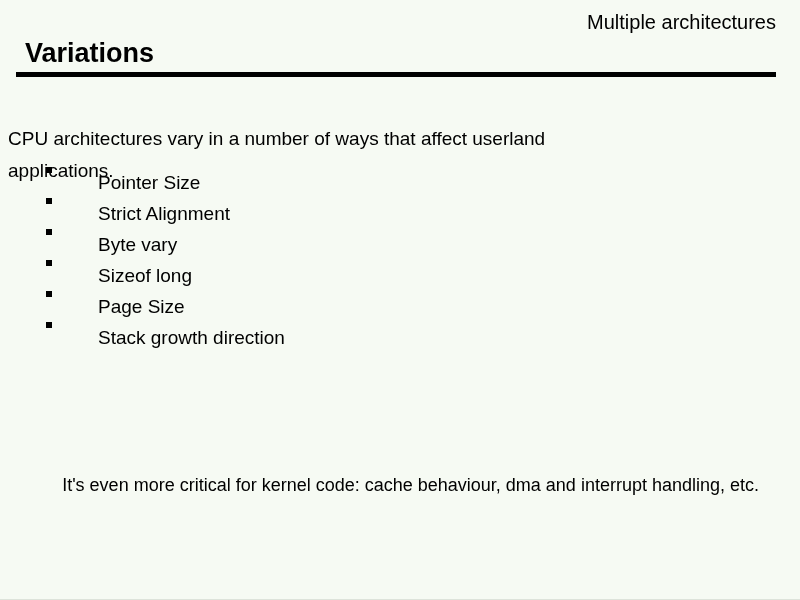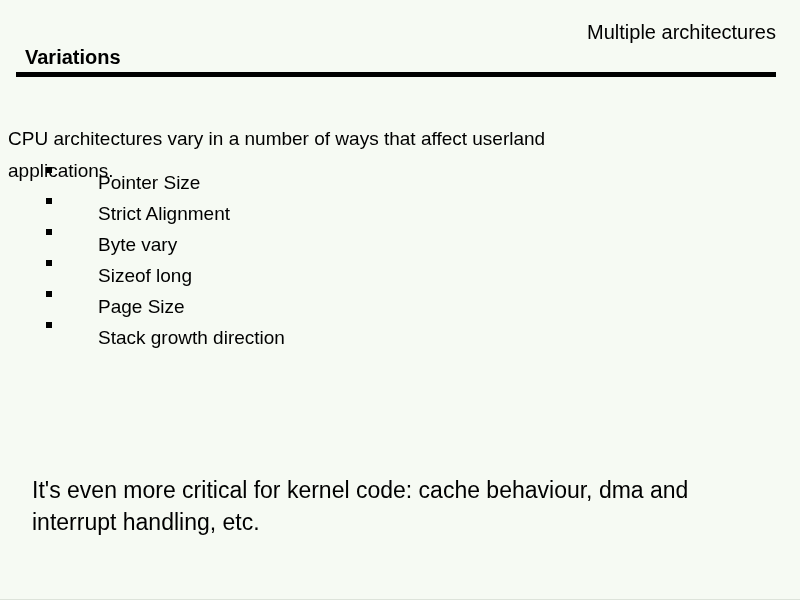--- a/index.html
+++ b/index.html
@@ -15,32 +15,32 @@
     color: #000000;
     background: #f6faf3;
   }
   .slide {
     position: absolute;
     inset: 0;
     border-bottom: 1px solid #dde3da;
   }
   .header-right {
     position: absolute;
-    top: 19px;
+    top: 9px;
     right: 24px;
     font-size: 20px;
     line-height: 26px;
     white-space: nowrap;
     margin-left: 44px;
   }
   .slide-title {
     position: absolute;
-    top: 28px;
+    top: 19px;
     left: 25px;
-    font-size: 20px;
+    font-size: 27px;
     line-height: 32px;
     white-space: nowrap;
   }
   .title-rule {
     position: absolute;
     top: 72px;
     left: 16px;
     width: 760px;
     height: 5px;
     background: #000000;
@@ -74,24 +74,25 @@
     display: inline-block;
     width: 6px;
     height: 6px;
     background: #000000;
     margin-right: 10px;
     flex: 0 0 auto;
   }
   .footer-para {
     position: absolute;
     top: 451px;
-    left: 32px;
+    left: 14px;
     width: 745px;
-    font-size: 23px;
+    font-size: 18px;
     line-height: 32px;
+    text-align: right;
   }
 </style>
 </head>
 <body>
 
 <div class="slide">
 
   <div class="header-right">Multiple architectures</div>
 
   <h1 class="slide-title">Variations</h1>

